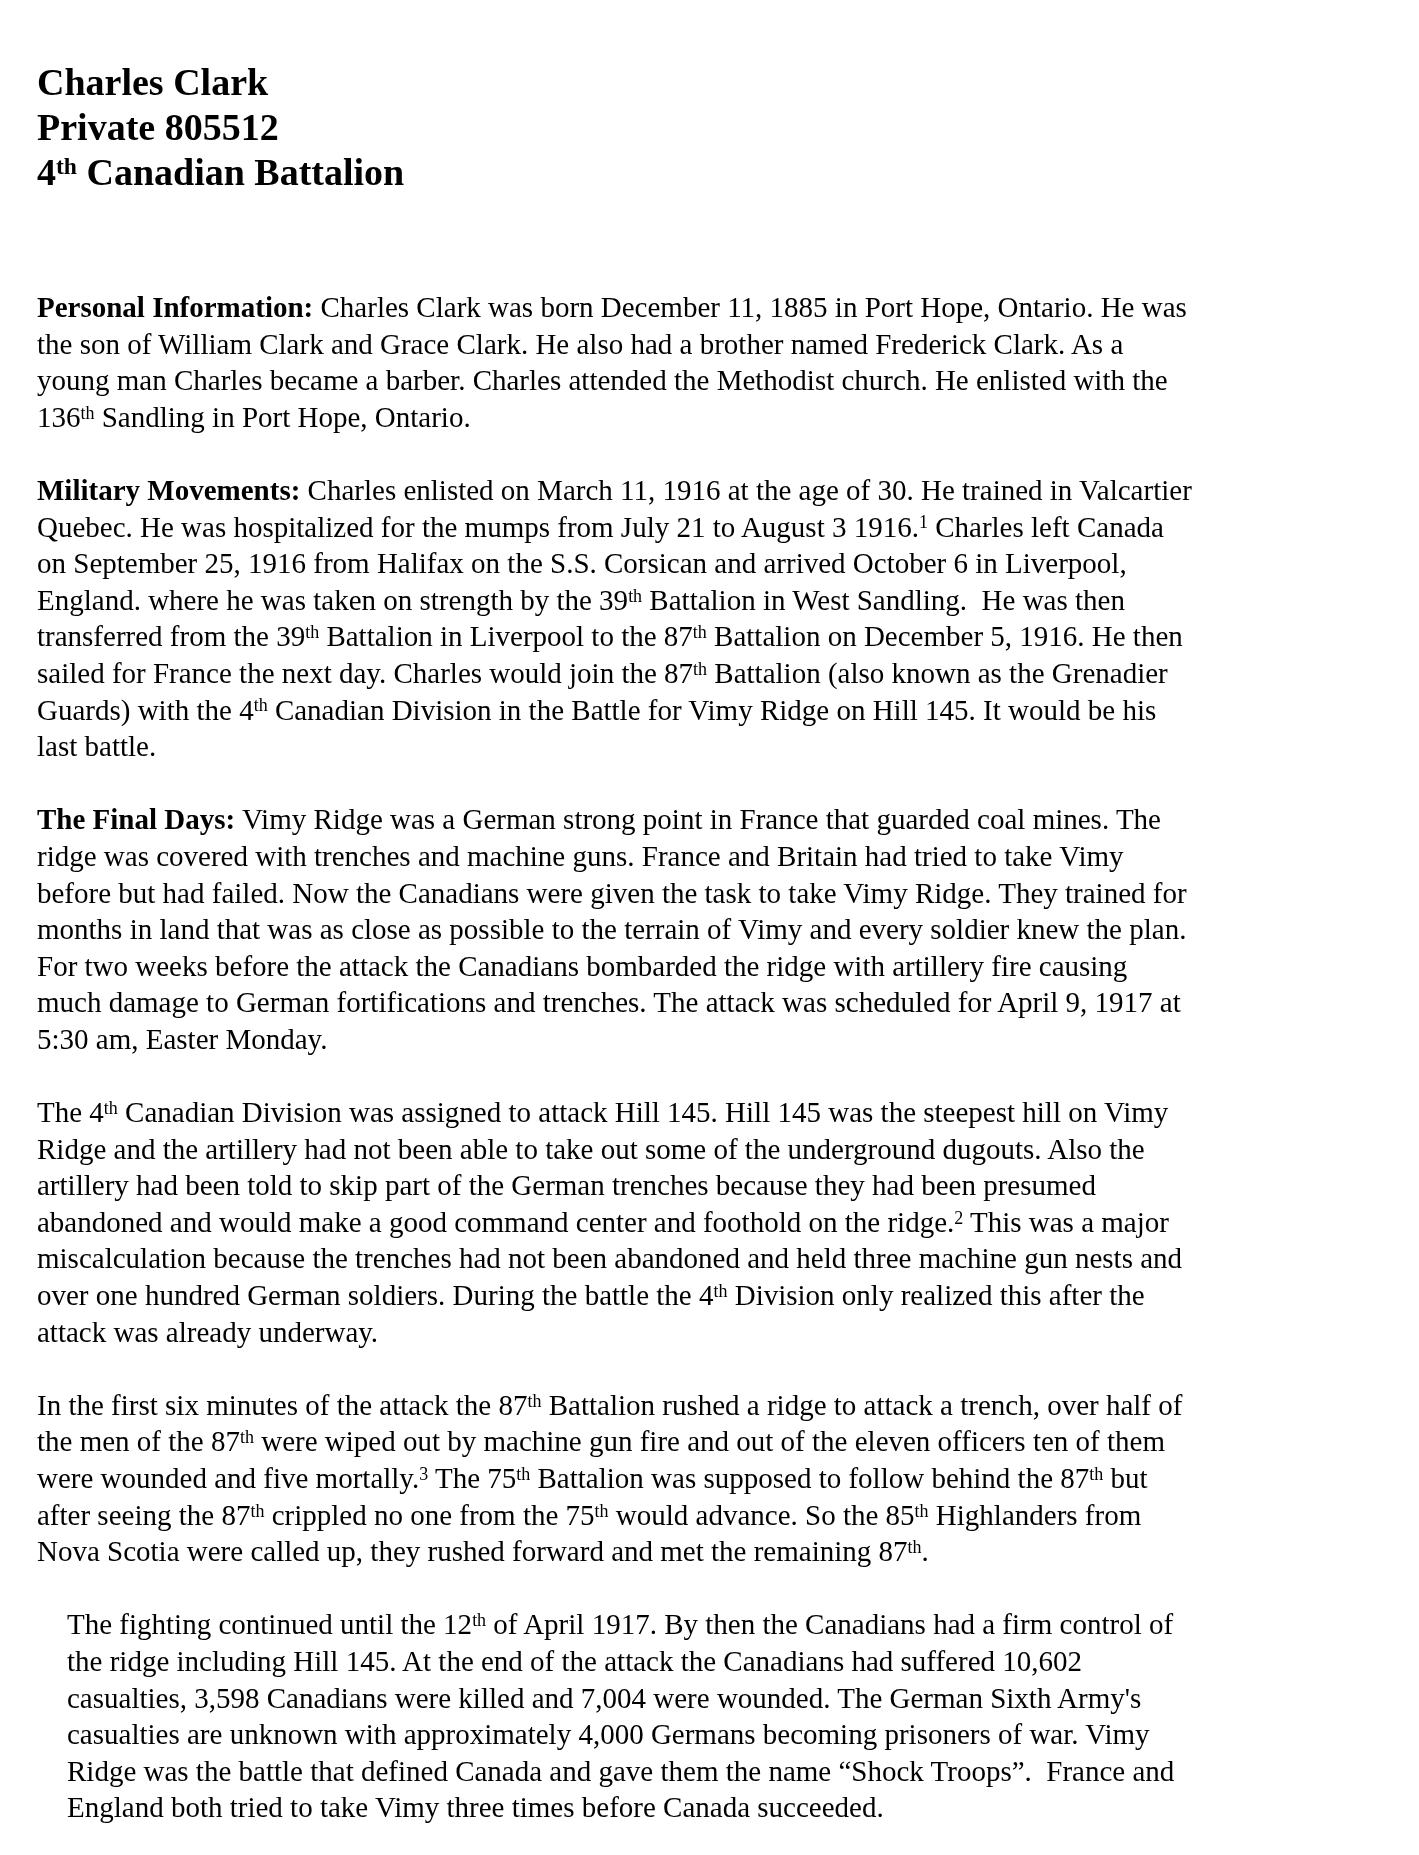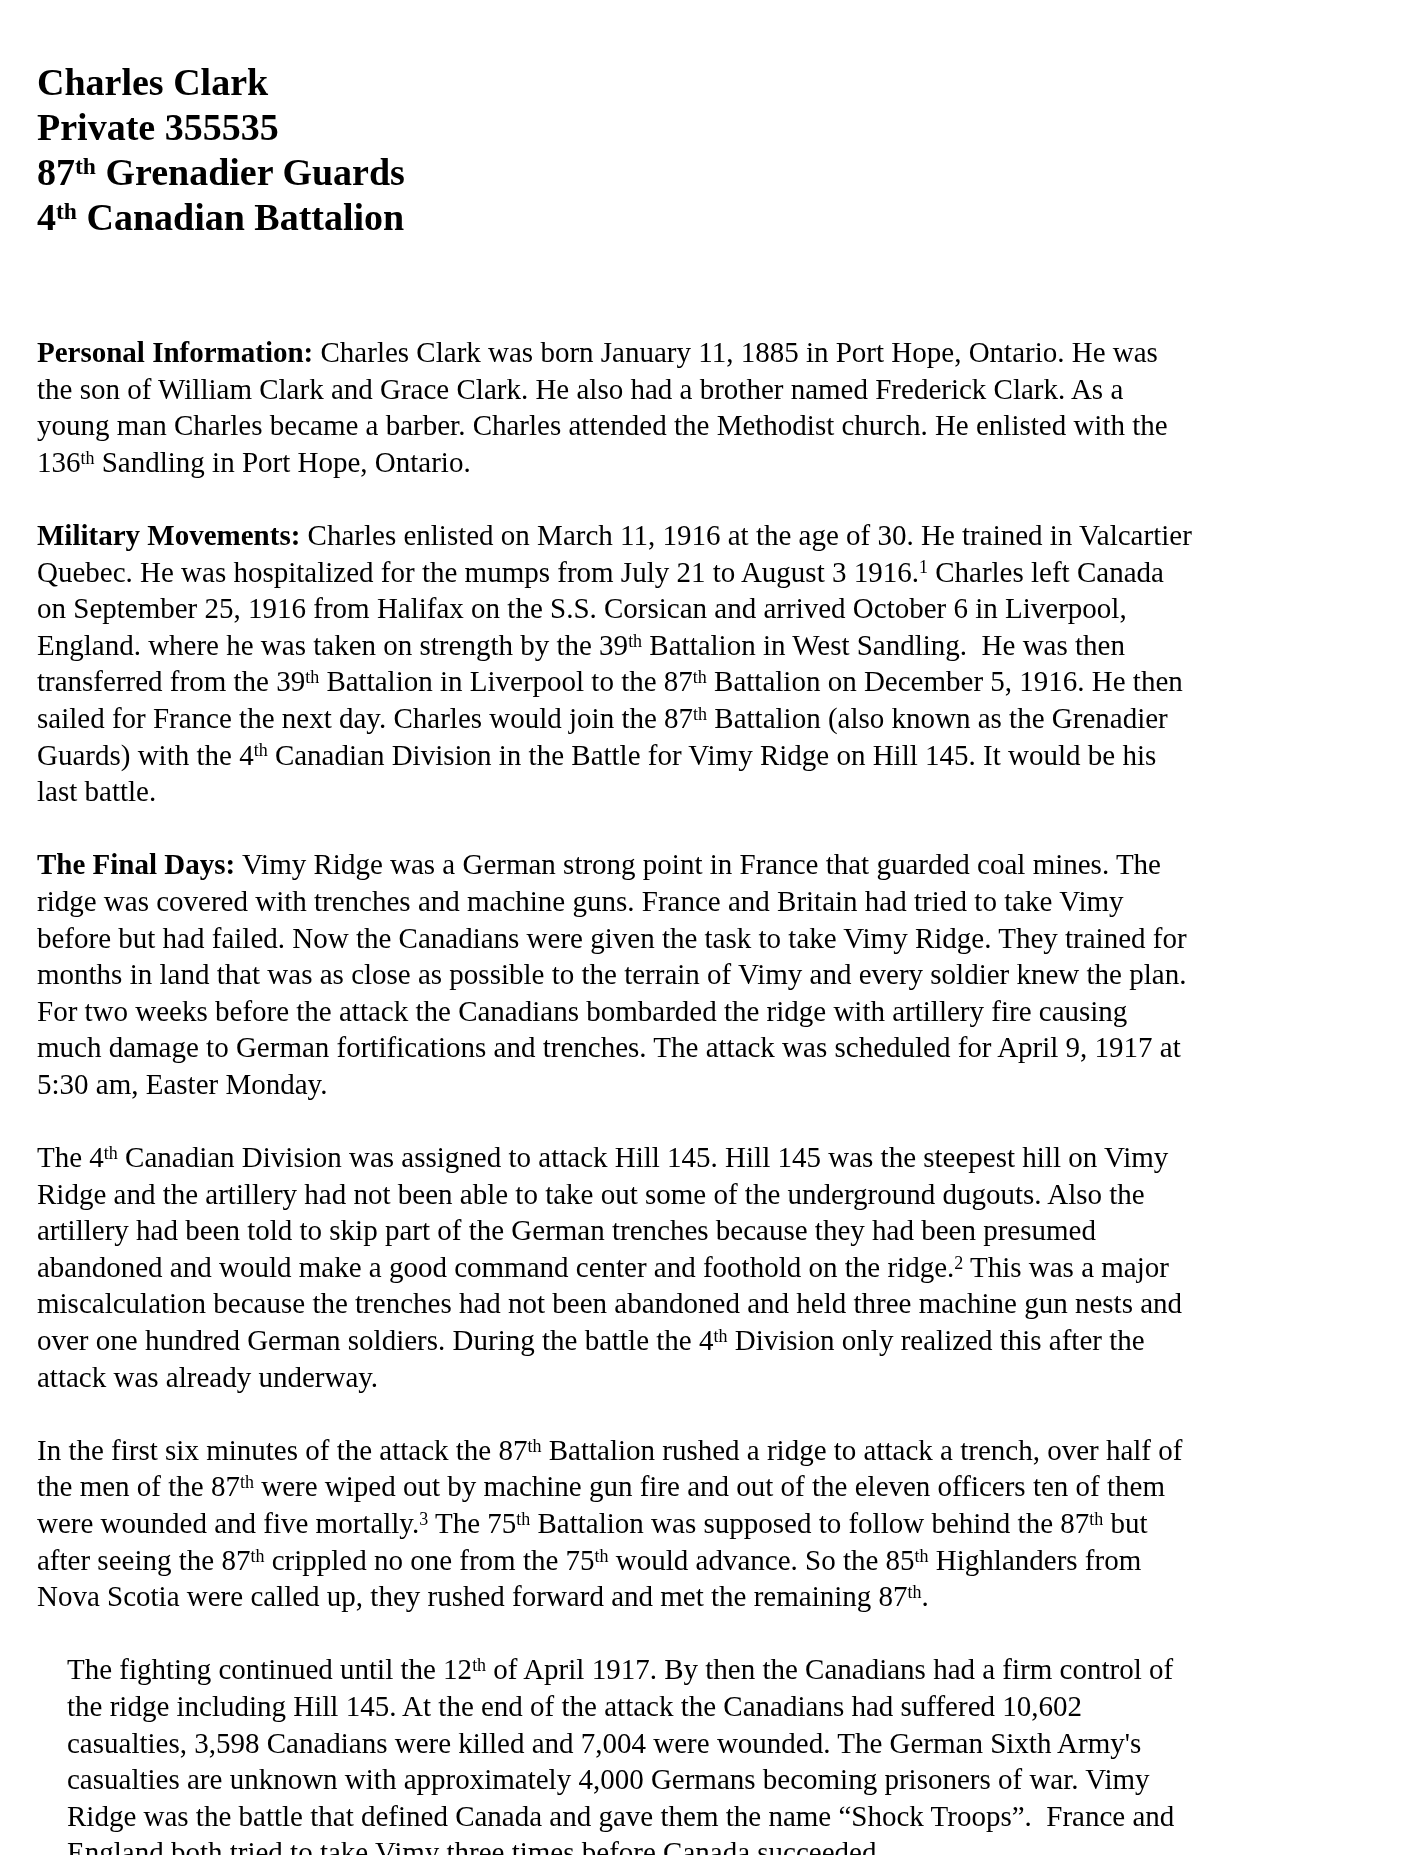--- a/index.html
+++ b/index.html
@@ -39,27 +39,26 @@
     top: -0.45em;
   }
 </style>
 </head>
 <body>
 
 <div class="page">
 
   <header class="doc-header">
     <div class="h-line"><span>Charles Clark</span></div>
-    <div class="h-line"><span>Private 355535</span></div>
-    <div class="h-line"><span>87</span><sup>th</sup><span> Grenadier Guards</span></div>
+    <div class="h-line"><span>Private 805512</span></div>
     <div class="h-line"><span>4</span><sup>th</sup><span> Canadian Battalion</span></div>
   </header>
 
   <main class="doc-body">
-    <p class="para"><b>Personal Information:</b><span> Charles Clark was born January 11, 1885 in Port Hope, Ontario. He was the son of William Clark and Grace Clark. He also had a brother named Frederick Clark. As a young man Charles became a barber. Charles attended the Methodist church. He enlisted with the 136</span><sup>th</sup><span> Sandling in Port Hope, Ontario.</span></p>
+    <p class="para"><b>Personal Information:</b><span> Charles Clark was born December 11, 1885 in Port Hope, Ontario. He was the son of William Clark and Grace Clark. He also had a brother named Frederick Clark. As a young man Charles became a barber. Charles attended the Methodist church. He enlisted with the 136</span><sup>th</sup><span> Sandling in Port Hope, Ontario.</span></p>
     <p class="para"><b>Military Movements:</b><span> Charles enlisted on March 11, 1916 at the age of 30. He trained in Valcartier Quebec. He was hospitalized for the mumps from July 21 to August 3 1916.</span><sup>1</sup><span> Charles left Canada on September 25, 1916 from Halifax on the S.S. Corsican and arrived October 6 in Liverpool, England. where he was taken on strength by the 39</span><sup>th</sup><span> Battalion in West Sandling.  He was then transferred from the 39</span><sup>th</sup><span> Battalion in Liverpool to the 87</span><sup>th</sup><span> Battalion on December 5, 1916. He then sailed for France the next day. Charles would join the 87</span><sup>th</sup><span> Battalion (also known as the Grenadier Guards) with the 4</span><sup>th</sup><span> Canadian Division in the Battle for Vimy Ridge on Hill 145. It would be his last battle.</span></p>
     <p class="para"><b>The Final Days:</b><span> Vimy Ridge was a German strong point in France that guarded coal mines. The ridge was covered with trenches and machine guns. France and Britain had tried to take Vimy before but had failed. Now the Canadians were given the task to take Vimy Ridge. They trained for months in land that was as close as possible to the terrain of Vimy and every soldier knew the plan. For two weeks before the attack the Canadians bombarded the ridge with artillery fire causing much damage to German fortifications and trenches. The attack was scheduled for April 9, 1917 at 5:30 am, Easter Monday.</span></p>
     <p class="para"><span>The 4</span><sup>th</sup><span> Canadian Division was assigned to attack Hill 145. Hill 145 was the steepest hill on Vimy Ridge and the artillery had not been able to take out some of the underground dugouts. Also the artillery had been told to skip part of the German trenches because they had been presumed abandoned and would make a good command center and foothold on the ridge.</span><sup>2</sup><span> This was a major miscalculation because the trenches had not been abandoned and held three machine gun nests and over one hundred German soldiers. During the battle the 4</span><sup>th</sup><span> Division only realized this after the attack was already underway.</span></p>
     <p class="para"><span>In the first six minutes of the attack the 87</span><sup>th</sup><span> Battalion rushed a ridge to attack a trench, over half of the men of the 87</span><sup>th</sup><span> were wiped out by machine gun fire and out of the eleven officers ten of them were wounded and five mortally.</span><sup>3</sup><span> The 75</span><sup>th</sup><span> Battalion was supposed to follow behind the 87</span><sup>th</sup><span> but after seeing the 87</span><sup>th</sup><span> crippled no one from the 75</span><sup>th</sup><span> would advance. So the 85</span><sup>th</sup><span> Highlanders from Nova Scotia were called up, they rushed forward and met the remaining 87</span><sup>th</sup><span>.</span></p>
     <p class="para"><span>The fighting continued until the 12</span><sup>th</sup><span> of April 1917. By then the Canadians had a firm control of the ridge including Hill 145. At the end of the attack the Canadians had suffered 10,602 casualties, 3,598 Canadians were killed and 7,004 were wounded. The German Sixth Army's casualties are unknown with approximately 4,000 Germans becoming prisoners of war. Vimy Ridge was the battle that defined Canada and gave them the name “Shock Troops”.  France and England both tried to take Vimy three times before Canada succeeded.</span></p>
   </main>
 
 </div>
 
 </body></html>

